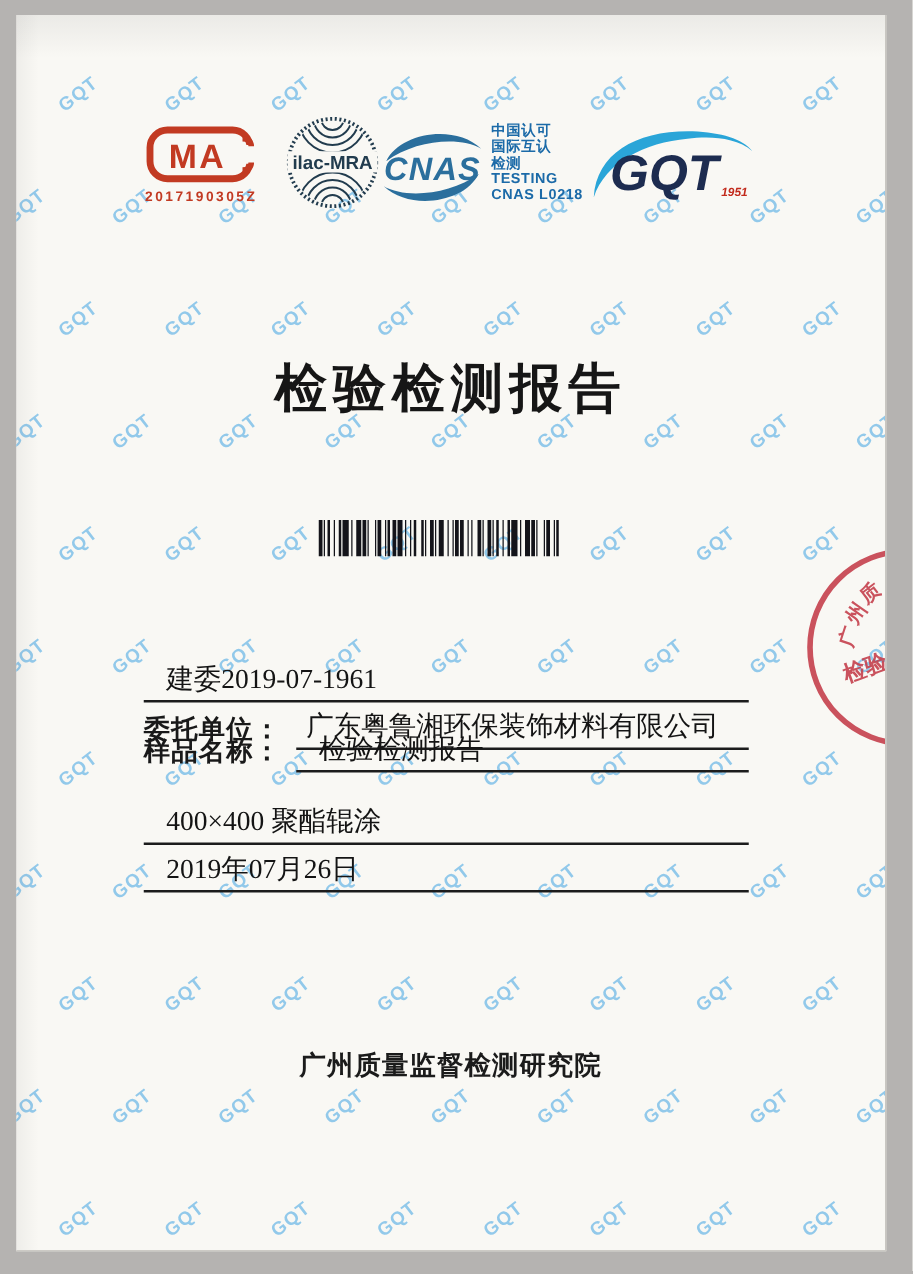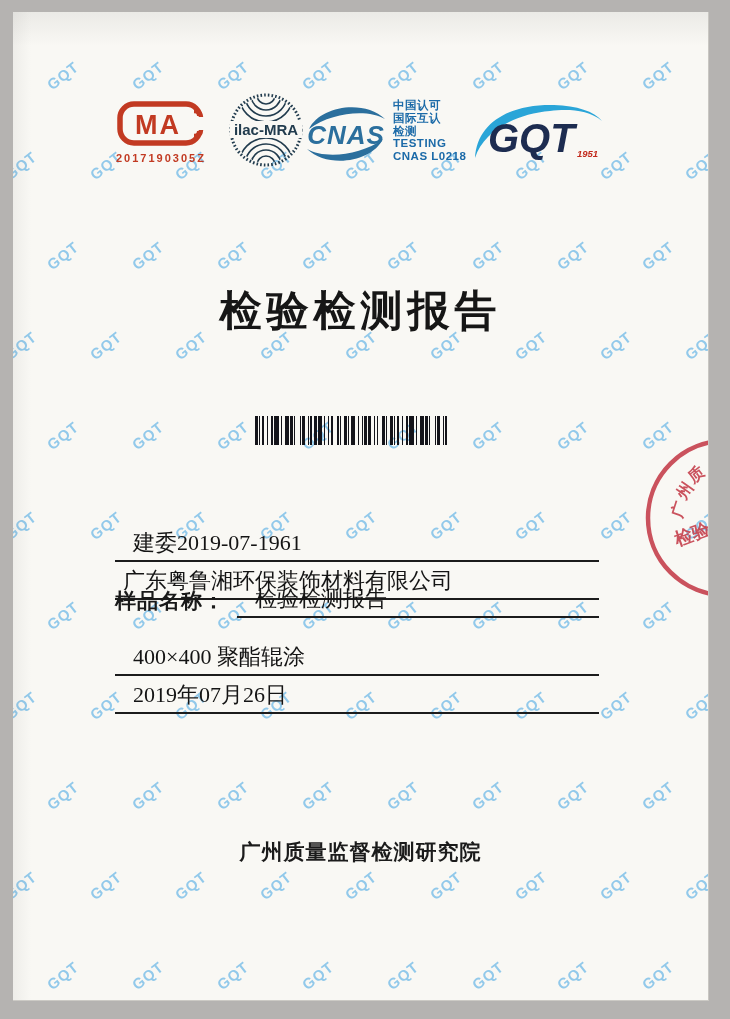--- a/index.html
+++ b/index.html
@@ -281,20 +281,21 @@
         <div class="bar" style="left: 182.25px; width: 2.7px;"></div>
         <div class="bar" style="left: 187.65px; width: 1.35px;"></div>
         <div class="bar" style="left: 190.35px; width: 1.35px;"></div>
       </div>
 
     <div class="fields">
       <div class="field-row" style="top:516px">
         <span class="field-line">建委2019-07-1961</span>
       </div>
       <div class="field-row" style="top:554px">
+        <span class="field-label">委托单位：</span>
         <span class="field-line" style="padding-left:8px">广东粤鲁湘环保装饰材料有限公司</span>
       </div>
       <div class="field-row" style="top:572px">
         <span class="field-label">样品名称：</span>
         <span class="field-line">检验检测报告</span>
       </div>
       <div class="field-row" style="top:630px">
         <span class="field-line">400×400 聚酯辊涂</span>
       </div>
       <div class="field-row" style="top:668px">

